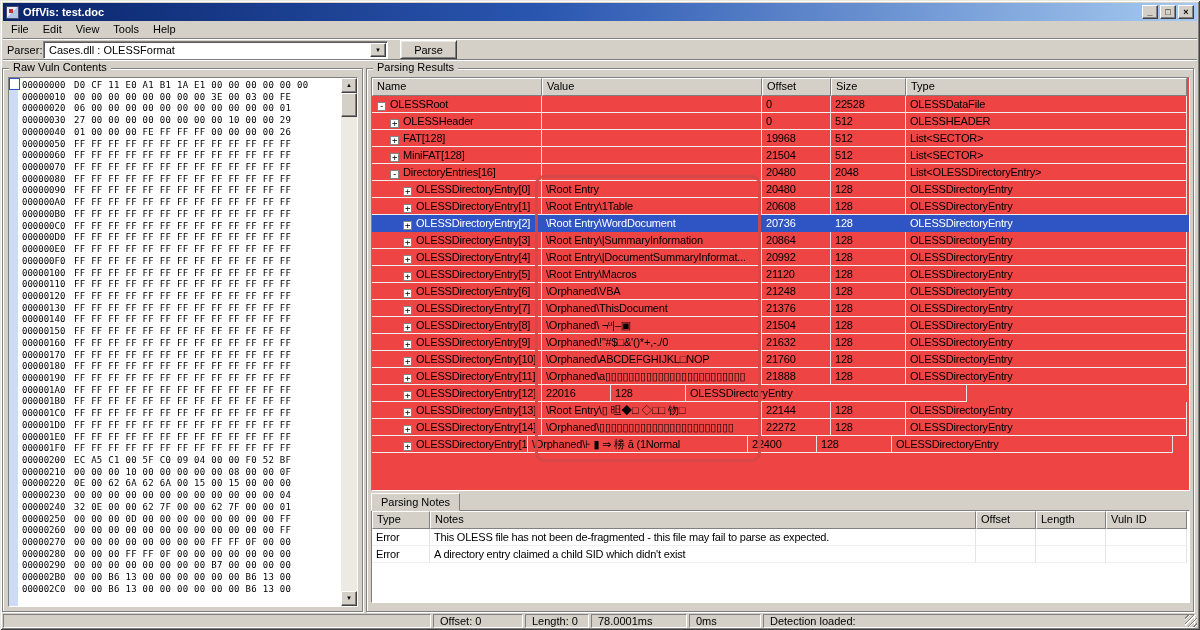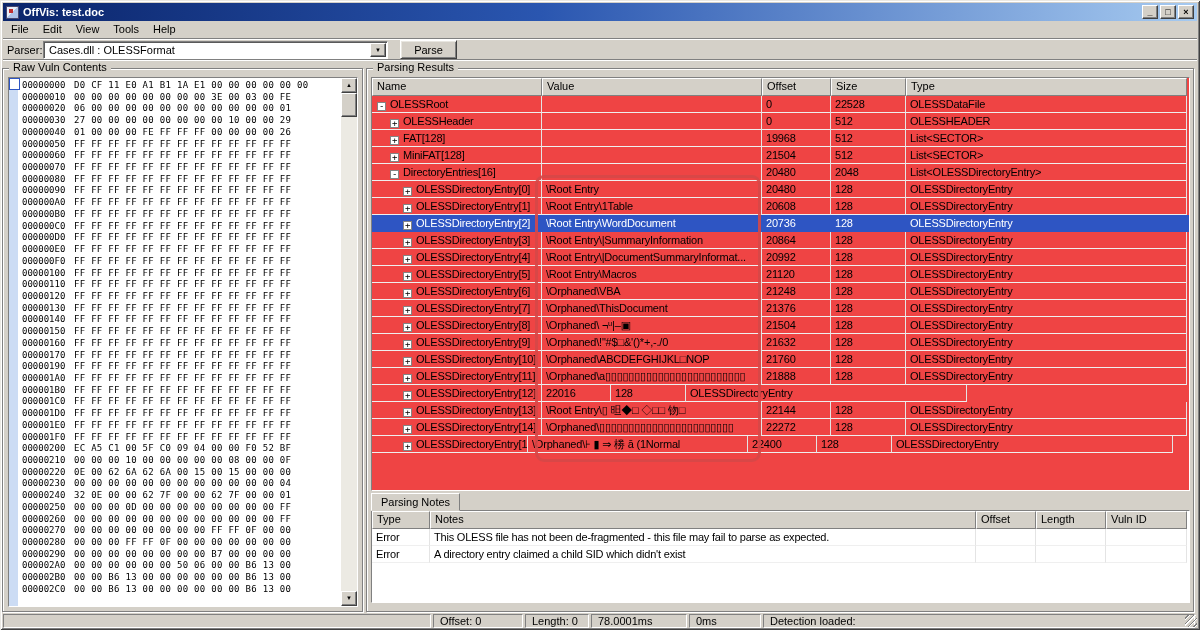--- a/index.html
+++ b/index.html
@@ -115,38 +115,38 @@
           <div class="hxr"><span class="off">000000E0</span><span class="hb">FF FF FF FF FF FF FF FF FF FF FF FF FF</span></div>
           <div class="hxr"><span class="off">000000F0</span><span class="hb">FF FF FF FF FF FF FF FF FF FF FF FF FF</span></div>
           <div class="hxr"><span class="off">00000100</span><span class="hb">FF FF FF FF FF FF FF FF FF FF FF FF FF</span></div>
           <div class="hxr"><span class="off">00000110</span><span class="hb">FF FF FF FF FF FF FF FF FF FF FF FF FF</span></div>
           <div class="hxr"><span class="off">00000120</span><span class="hb">FF FF FF FF FF FF FF FF FF FF FF FF FF</span></div>
           <div class="hxr"><span class="off">00000130</span><span class="hb">FF FF FF FF FF FF FF FF FF FF FF FF FF</span></div>
           <div class="hxr"><span class="off">00000140</span><span class="hb">FF FF FF FF FF FF FF FF FF FF FF FF FF</span></div>
           <div class="hxr"><span class="off">00000150</span><span class="hb">FF FF FF FF FF FF FF FF FF FF FF FF FF</span></div>
           <div class="hxr"><span class="off">00000160</span><span class="hb">FF FF FF FF FF FF FF FF FF FF FF FF FF</span></div>
           <div class="hxr"><span class="off">00000170</span><span class="hb">FF FF FF FF FF FF FF FF FF FF FF FF FF</span></div>
+          <div class="hxr"><span class="off">00000180</span><span class="hb">FF FF FF FF FF FF FF FF FF FF FF FF FF</span></div>
           <div class="hxr"><span class="off">00000190</span><span class="hb">FF FF FF FF FF FF FF FF FF FF FF FF FF</span></div>
           <div class="hxr"><span class="off">000001A0</span><span class="hb">FF FF FF FF FF FF FF FF FF FF FF FF FF</span></div>
           <div class="hxr"><span class="off">000001B0</span><span class="hb">FF FF FF FF FF FF FF FF FF FF FF FF FF</span></div>
           <div class="hxr"><span class="off">000001C0</span><span class="hb">FF FF FF FF FF FF FF FF FF FF FF FF FF</span></div>
           <div class="hxr"><span class="off">000001D0</span><span class="hb">FF FF FF FF FF FF FF FF FF FF FF FF FF</span></div>
           <div class="hxr"><span class="off">000001E0</span><span class="hb">FF FF FF FF FF FF FF FF FF FF FF FF FF</span></div>
           <div class="hxr"><span class="off">000001F0</span><span class="hb">FF FF FF FF FF FF FF FF FF FF FF FF FF</span></div>
           <div class="hxr"><span class="off">00000200</span><span class="hb">EC A5 C1 00 5F C0 09 04 00 00 F0 52 BF</span></div>
           <div class="hxr"><span class="off">00000210</span><span class="hb">00 00 00 10 00 00 00 00 00 08 00 00 0F</span></div>
           <div class="hxr"><span class="off">00000220</span><span class="hb">0E 00 62 6A 62 6A 00 15 00 15 00 00 00</span></div>
           <div class="hxr"><span class="off">00000230</span><span class="hb">00 00 00 00 00 00 00 00 00 00 00 00 04</span></div>
           <div class="hxr"><span class="off">00000240</span><span class="hb">32 0E 00 00 62 7F 00 00 62 7F 00 00 01</span></div>
           <div class="hxr"><span class="off">00000250</span><span class="hb">00 00 00 0D 00 00 00 00 00 00 00 00 FF</span></div>
           <div class="hxr"><span class="off">00000260</span><span class="hb">00 00 00 00 00 00 00 00 00 00 00 00 FF</span></div>
           <div class="hxr"><span class="off">00000270</span><span class="hb">00 00 00 00 00 00 00 00 FF FF 0F 00 00</span></div>
           <div class="hxr"><span class="off">00000280</span><span class="hb">00 00 00 FF FF 0F 00 00 00 00 00 00 00</span></div>
           <div class="hxr"><span class="off">00000290</span><span class="hb">00 00 00 00 00 00 00 00 B7 00 00 00 00</span></div>
-          <div class="hxr"><span class="off">000002A0</span><span class="hb">00 00 00 00 00 00 50 06 00 00 B6 13 00</span></div>
           <div class="hxr"><span class="off">000002B0</span><span class="hb">00 00 B6 13 00 00 00 00 00 00 B6 13 00</span></div>
           <div class="hxr"><span class="off">000002C0</span><span class="hb">00 00 B6 13 00 00 00 00 00 00 B6 13 00</span></div>
         </div>
       <div class="sb">
         <span class="sbtn up">▲</span>
         <span class="sthumb"></span>
         <span class="sbtn dn">▼</span>
       </div>
     </div>
   </div>

